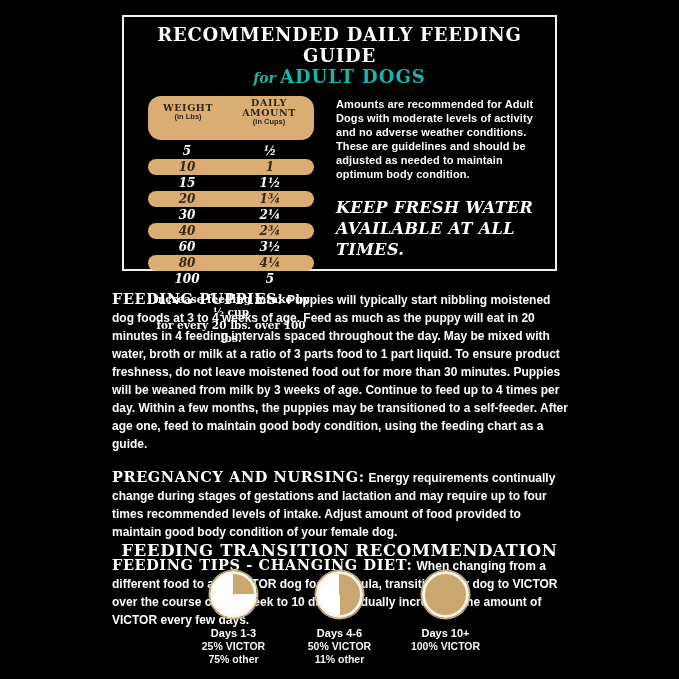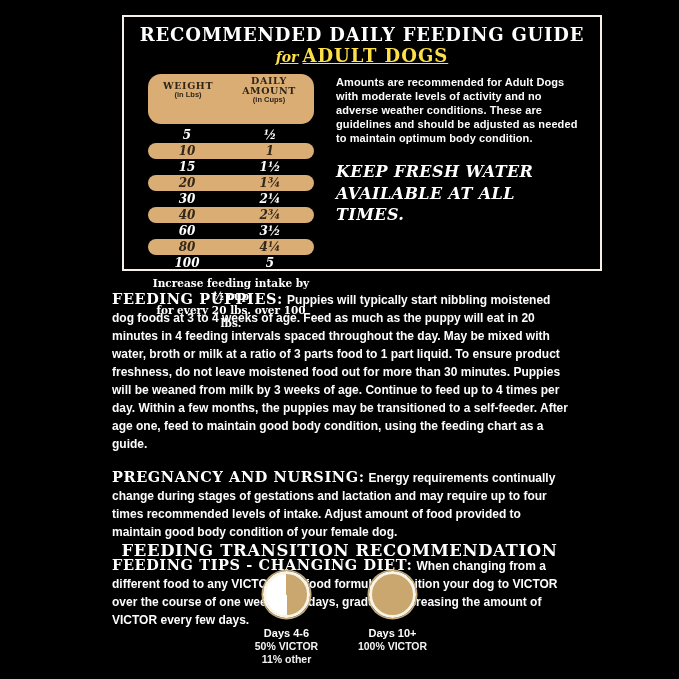--- a/index.html
+++ b/index.html
@@ -5,43 +5,43 @@
   * { margin:0; padding:0; box-sizing:border-box; }
   html,body { background:#000; }
   body {
     width:679px; height:679px; position:relative; overflow:hidden;
     font-family:"Liberation Sans", sans-serif; color:#fff;
   }
   .serif { font-family:"DejaVu Serif","Liberation Serif",serif; }
 
   
   .panel {
-    position:absolute; left:122px; top:15px; width:480px; height:256px;
+    position:absolute; left:122px; top:15px; width:435px; height:256px;
     border:2px solid #f5f1e8; background:#000;
   }
   .panel-title { text-align:center; margin-top:7px; line-height:1.18; }
   .panel-title .t1 {
     font-family:"DejaVu Serif","Liberation Serif",serif;
     font-size:18px; font-weight:bold; letter-spacing:0.8px; color:#fff;
   }
   .panel-title .t2 {
     font-family:"DejaVu Serif","Liberation Serif",serif;
-    font-size:18px; font-weight:bold; letter-spacing:1px; color:#fde047;text-decoration:underline;
+    font-size:18px; font-weight:bold; letter-spacing:1px; color:#14b8a6;
   }
   .panel-title .for-word {
     font-style:italic; font-size:14px; font-weight:bold; letter-spacing:0;
     margin-right:4px; text-transform:none;
   }
   .panel-body { display:flex; margin-top:8px; padding:0 14px 0 24px; }
 
   
   .feed-table { width:166px; flex-shrink:0; }
   .tbl-hdr {
     background:#d9ad74; border-radius:13px; display:flex;
-    padding:2px 2px 20px 2px; min-height:24px; align-items:center;
+    padding:2px 2px 14px 2px; min-height:24px; align-items:center;
   }
   .tbl-hdr .hcol { text-align:center; line-height:1.05; }
   .tbl-hdr .hcol.c1 { width:47%; }
   .tbl-hdr .hcol.c2 { width:53%; }
   .tbl-hdr .hname {
     display:block; font-family:"DejaVu Serif","Liberation Serif",serif;
     font-weight:bold; font-size:9.5px; letter-spacing:0.6px; color:#2f2519;
   }
   .tbl-hdr .hsub {
     display:block; font-size:7.5px; font-weight:bold; color:#2f2519;
@@ -190,20 +190,26 @@
   </div>
   <div class="section">
     <span class="stext"><span class="heading">FEEDING TIPS - CHANGING DIET:</span><span>When changing from a different food to any VICTOR dog food formula, transition your dog to VICTOR over the course of one week to 10 days, gradually increasing the amount of VICTOR every few days.</span></span>
   </div>
 </div>
 
 <div class="transition">
   <div class="trans-title">FEEDING TRANSITION RECOMMENDATION</div>
   <div class="pies">
     <div class="pie-col">
+      <div class="pie" style="background: conic-gradient(rgb(201, 167, 111) 0deg, rgb(201, 167, 111) 25%, rgb(255, 255, 255) 25%, rgb(255, 255, 255) 100%);"></div>
+      <div class="pie-days">Days 1-3</div>
+      <div class="pie-victor">25% VICTOR</div>
+      <div class="pie-other">75% other</div>
+    </div>
+    <div class="pie-col">
       <div class="pie" style="background: conic-gradient(rgb(201, 167, 111) 0deg, rgb(201, 167, 111) 50%, rgb(255, 255, 255) 50%, rgb(255, 255, 255) 100%);"></div>
       <div class="pie-days">Days 4-6</div>
       <div class="pie-victor">50% VICTOR</div>
       <div class="pie-other">11% other</div>
     </div>
     <div class="pie-col">
       <div class="pie" style="background: conic-gradient(rgb(201, 167, 111) 0deg, rgb(201, 167, 111) 100%, rgb(255, 255, 255) 100%, rgb(255, 255, 255) 100%);"></div>
       <div class="pie-days">Days 10+</div>
       <div class="pie-victor">100% VICTOR</div>
       <div class="pie-other"></div>

